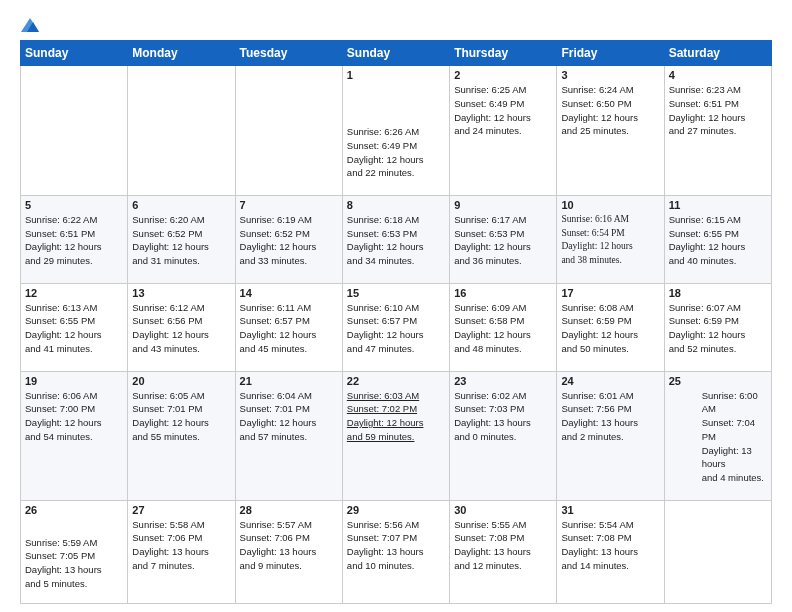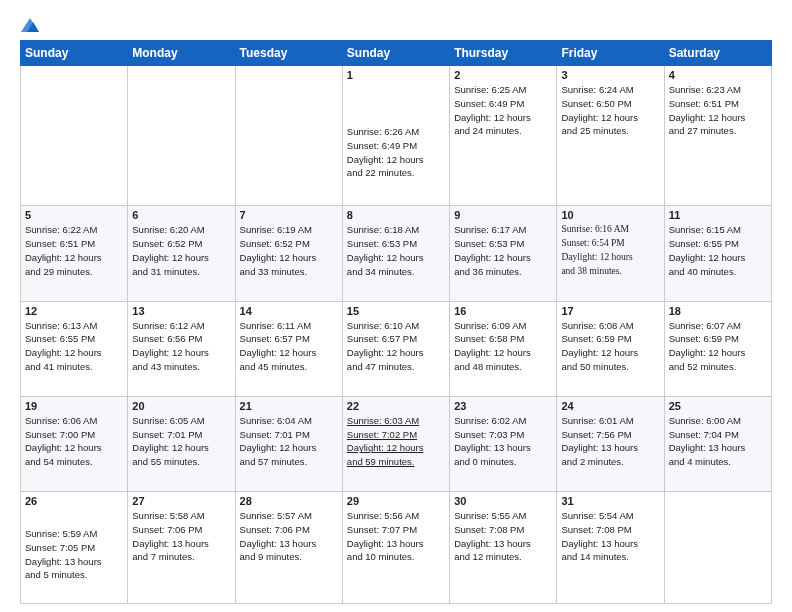--- a/index.html
+++ b/index.html
@@ -308,21 +308,21 @@
           </td>
           <td>
             <div class="cell-day">24</div>
             <div class="cell-info" style="white-space: pre-line;">Sunrise: 6:01 AM
 Sunset: 7:56 PM
 Daylight: 13 hours
 and 2 minutes.</div>
           </td>
           <td>
             <div class="cell-day">25</div>
-            <div class="cell-info" style="white-space: pre-line;">Sunrise: 6:00 AM
+            <div class="cell-info" style="white-space: pre-line; margin-left: 33px;">Sunrise: 6:00 AM
 Sunset: 7:04 PM
 Daylight: 13 hours
 and 4 minutes.</div>
           </td>
         </tr>
         <tr>
           <td>
             <div class="cell-day">26</div>
             <div class="cell-info" style="white-space: pre-line; margin-top: 20px;">Sunrise: 5:59 AM
 Sunset: 7:05 PM

